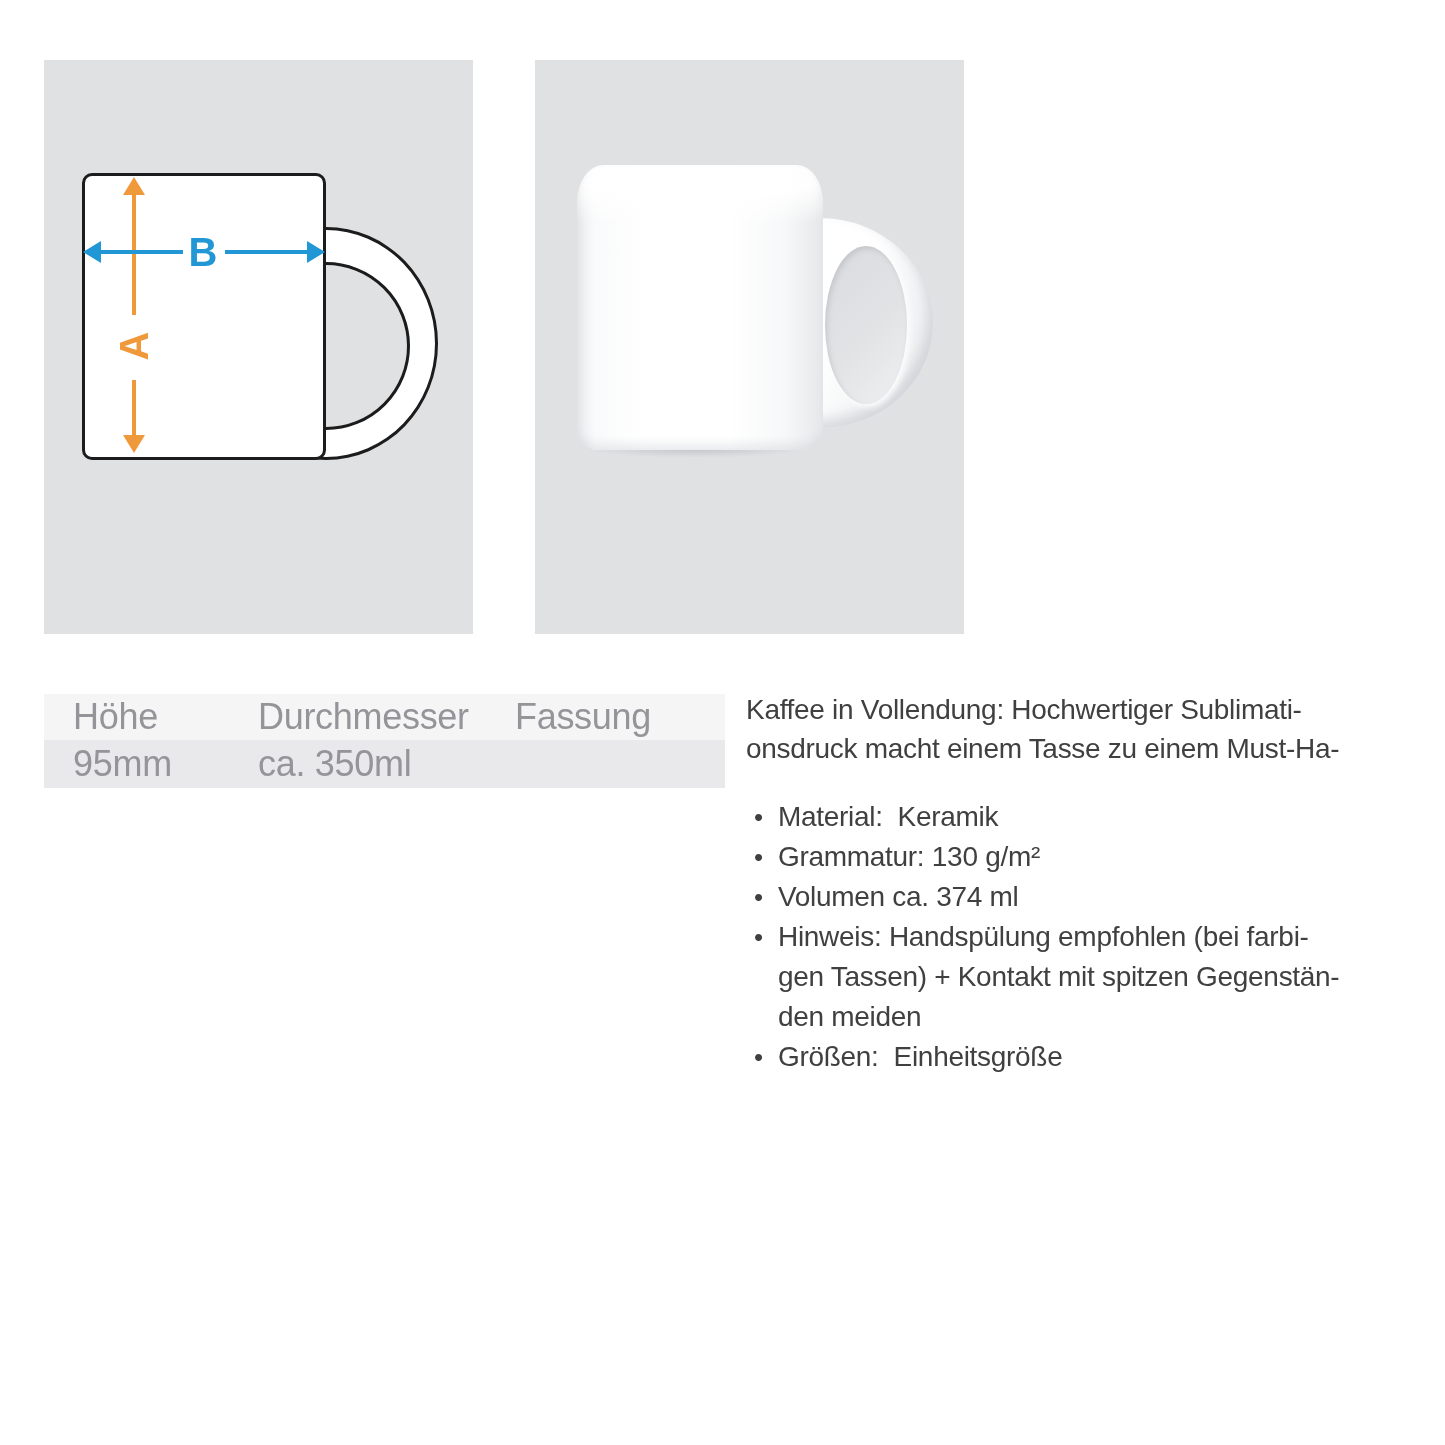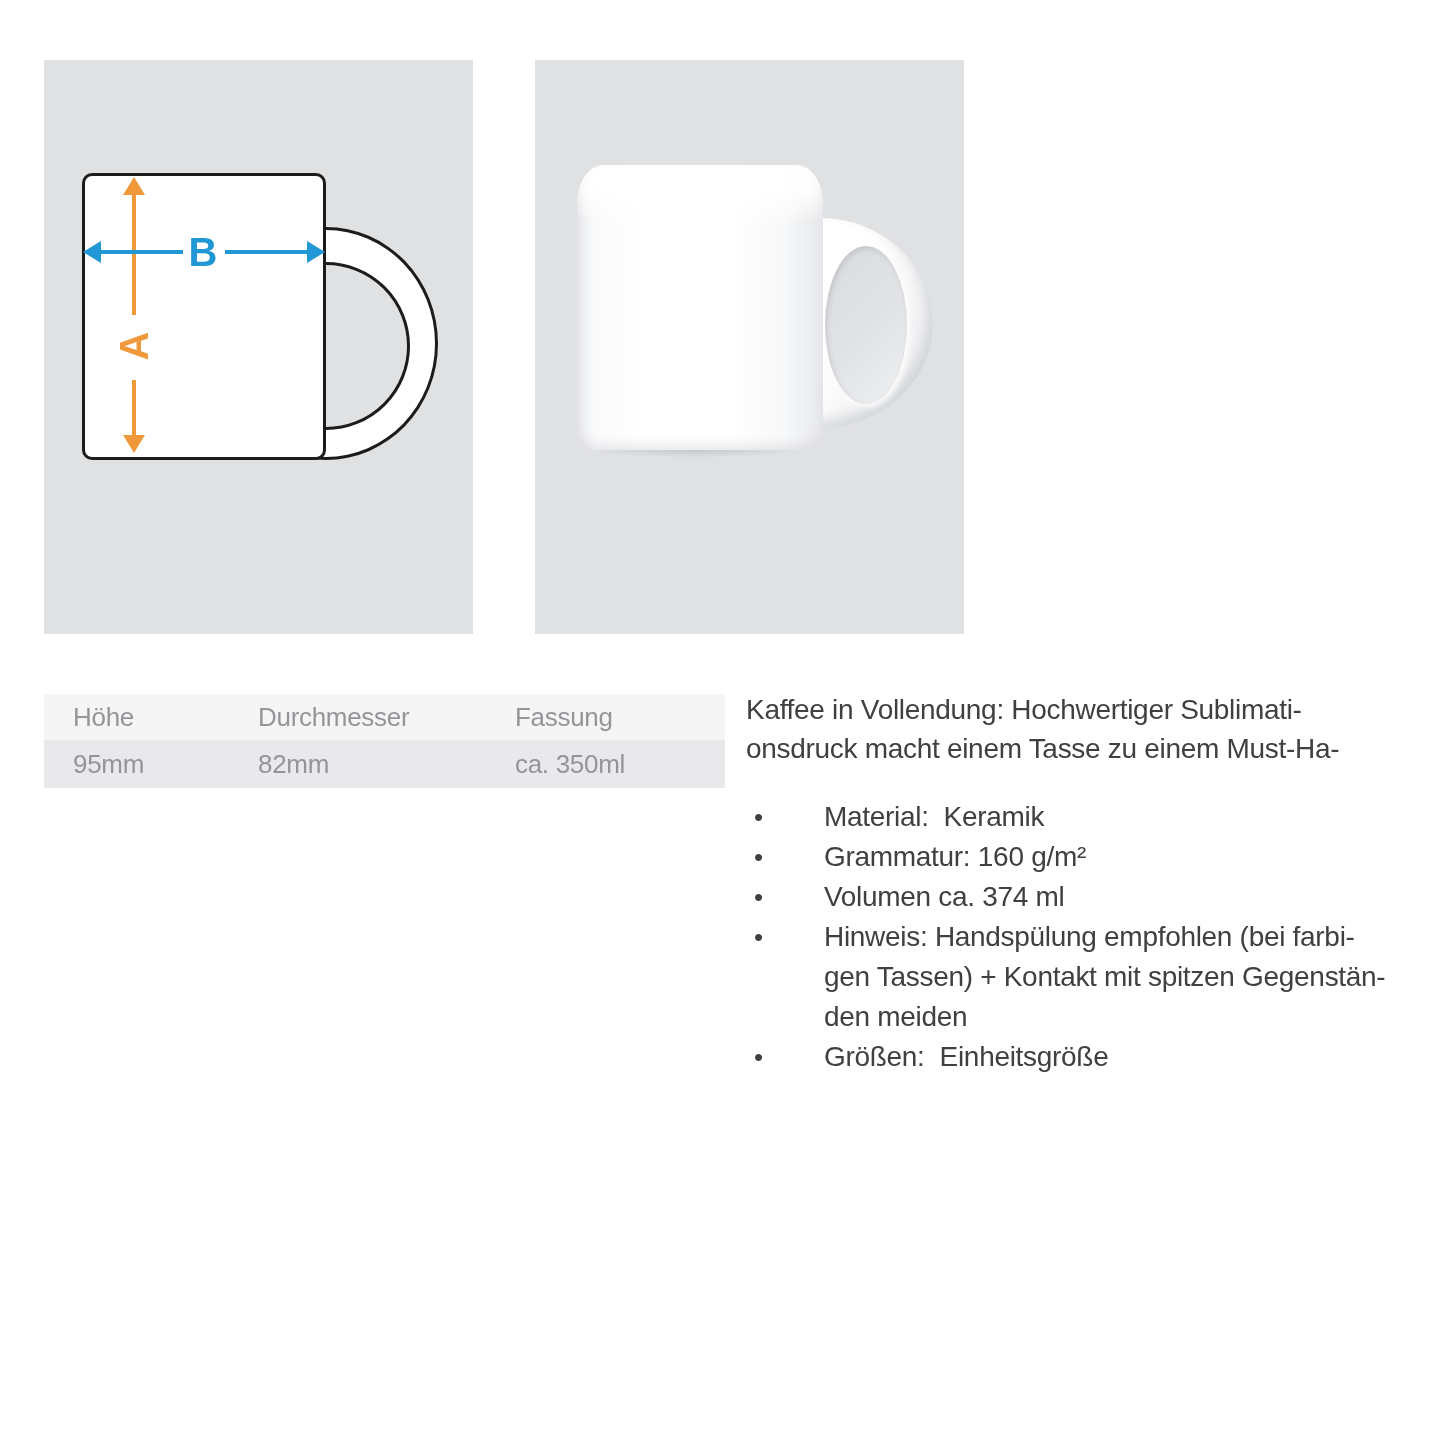--- a/index.html
+++ b/index.html
@@ -76,36 +76,36 @@
     position:absolute;left:42px;top:105px;width:246px;height:285px;z-index:3;
     background:
       radial-gradient(140% 30% at 50% 0%, rgba(255,255,255,0.95) 40%, rgba(255,255,255,0) 75%),
       linear-gradient(to right,#e9eaec 0%, #f9fafb 7%, #ffffff 28%, #ffffff 62%, #f7f8f9 84%, #eaebed 97%);
     border-radius:26px 26px 22px 22px / 38px 38px 18px 18px;
     box-shadow:inset 0 -6px 10px rgba(195,198,203,0.35);
   }
 
   
   .spec-table{position:absolute;left:44px;top:694px;width:681px;
-    font-size:26px;color:#949499;letter-spacing:-0.3px;}
+    font-size:36px;color:#949499;letter-spacing:-0.3px;}
   .spec-row{display:grid;grid-template-columns:185px 257px 1fr;align-items:center;}
   .spec-row.header{height:46px;background:#f6f5f6;}
   .spec-row.values{height:48px;background:#e9e8ea;}
   .spec-cell{padding-left:29px;white-space:pre;}
 
   
   .desc{position:absolute;left:746px;top:690px;width:676px;color:#404040;
     font-size:28px;letter-spacing:-0.3px;}
   .desc-par .dline{line-height:39px;white-space:pre-wrap;}
   .bullet-list{margin-top:29px;}
   .bullet-item{display:flex;}
   .bullet-marker{width:32px;padding-left:8px;box-sizing:border-box;
     line-height:40px;font-size:26px;flex:none;}
   .bullet-lines{flex:1;}
-  .bullet-lines .bline{line-height:40px;white-space:pre-wrap;margin-left:46px;}
+  .bullet-lines .bline{line-height:40px;white-space:pre-wrap;}
 </style>
 </head>
 <body>
 
 <div class="panel panel-diagram">
   <div class="d-handle-outer"></div>
   <div class="d-handle-hole"></div>
   <div class="d-body"></div>
 
   <div class="a-head-up"></div>
@@ -129,42 +129,41 @@
 </div>
 
 <div class="spec-table">
   <div class="spec-row header">
     <div class="spec-cell">Höhe</div>
     <div class="spec-cell">Durchmesser</div>
     <div class="spec-cell">Fassung</div>
   </div>
   <div class="spec-row values">
     <div class="spec-cell">95mm</div>
-    <div class="spec-cell">82mm</div>
     <div class="spec-cell">ca. 350ml</div>
   </div>
 </div>
 
 <div class="desc">
   <div class="desc-par">
     <div class="dline">Kaffee in Vollendung: Hochwertiger Sublimati-</div>
     <div class="dline">onsdruck macht einem Tasse zu einem Must-Ha-</div>
   </div>
 
   <div class="bullet-list">
     <div class="bullet-item">
       <div class="bullet-marker">•</div>
       <div class="bullet-lines">
         <div class="bline">Material:  Keramik</div>
       </div>
     </div>
     <div class="bullet-item">
       <div class="bullet-marker">•</div>
       <div class="bullet-lines">
-        <div class="bline">Grammatur: 160 g/m²</div>
+        <div class="bline">Grammatur: 130 g/m²</div>
       </div>
     </div>
     <div class="bullet-item">
       <div class="bullet-marker">•</div>
       <div class="bullet-lines">
         <div class="bline">Volumen ca. 374 ml</div>
       </div>
     </div>
     <div class="bullet-item">
       <div class="bullet-marker">•</div>

